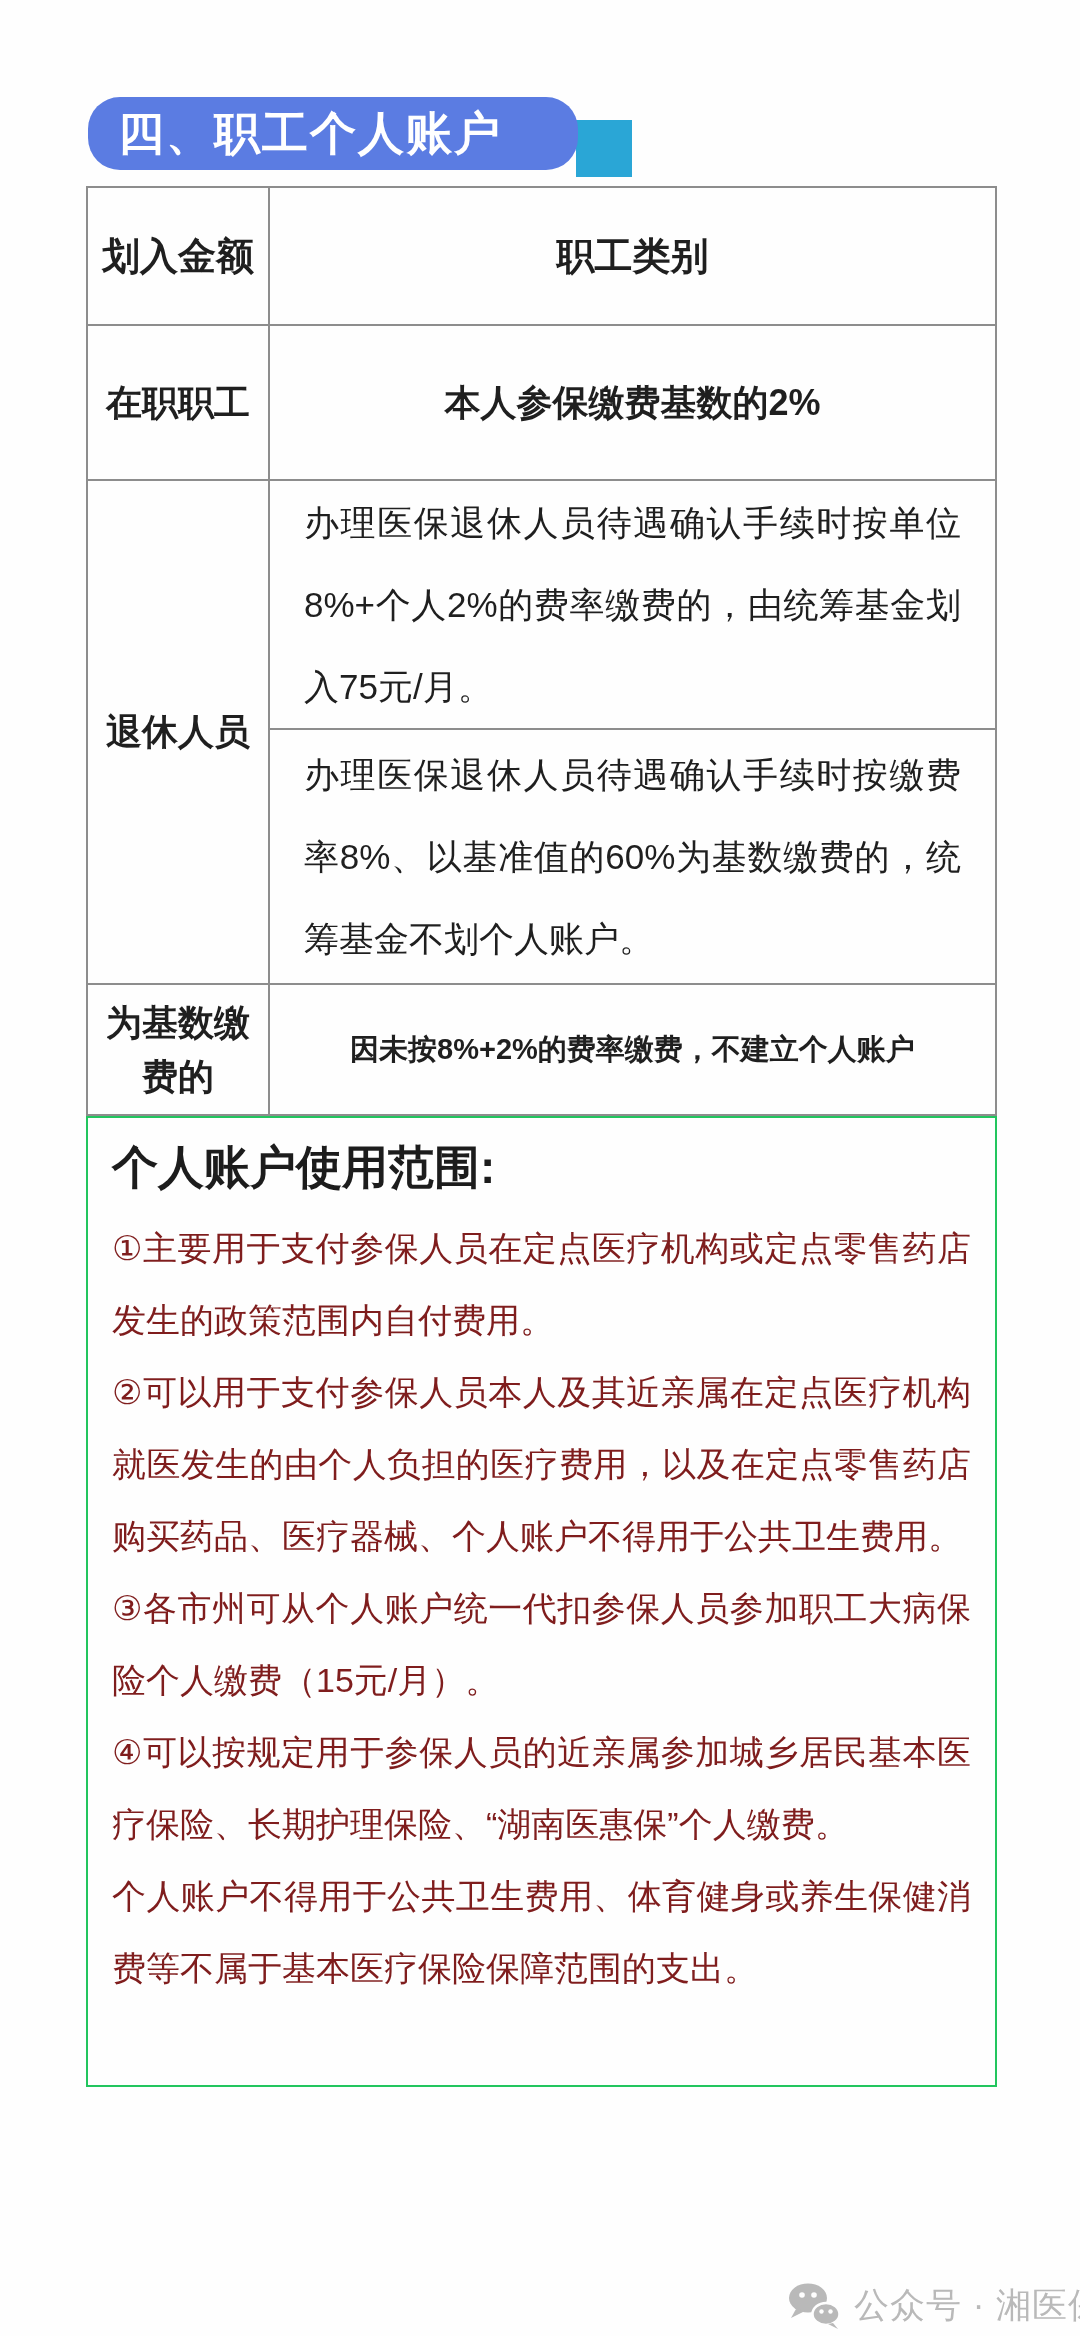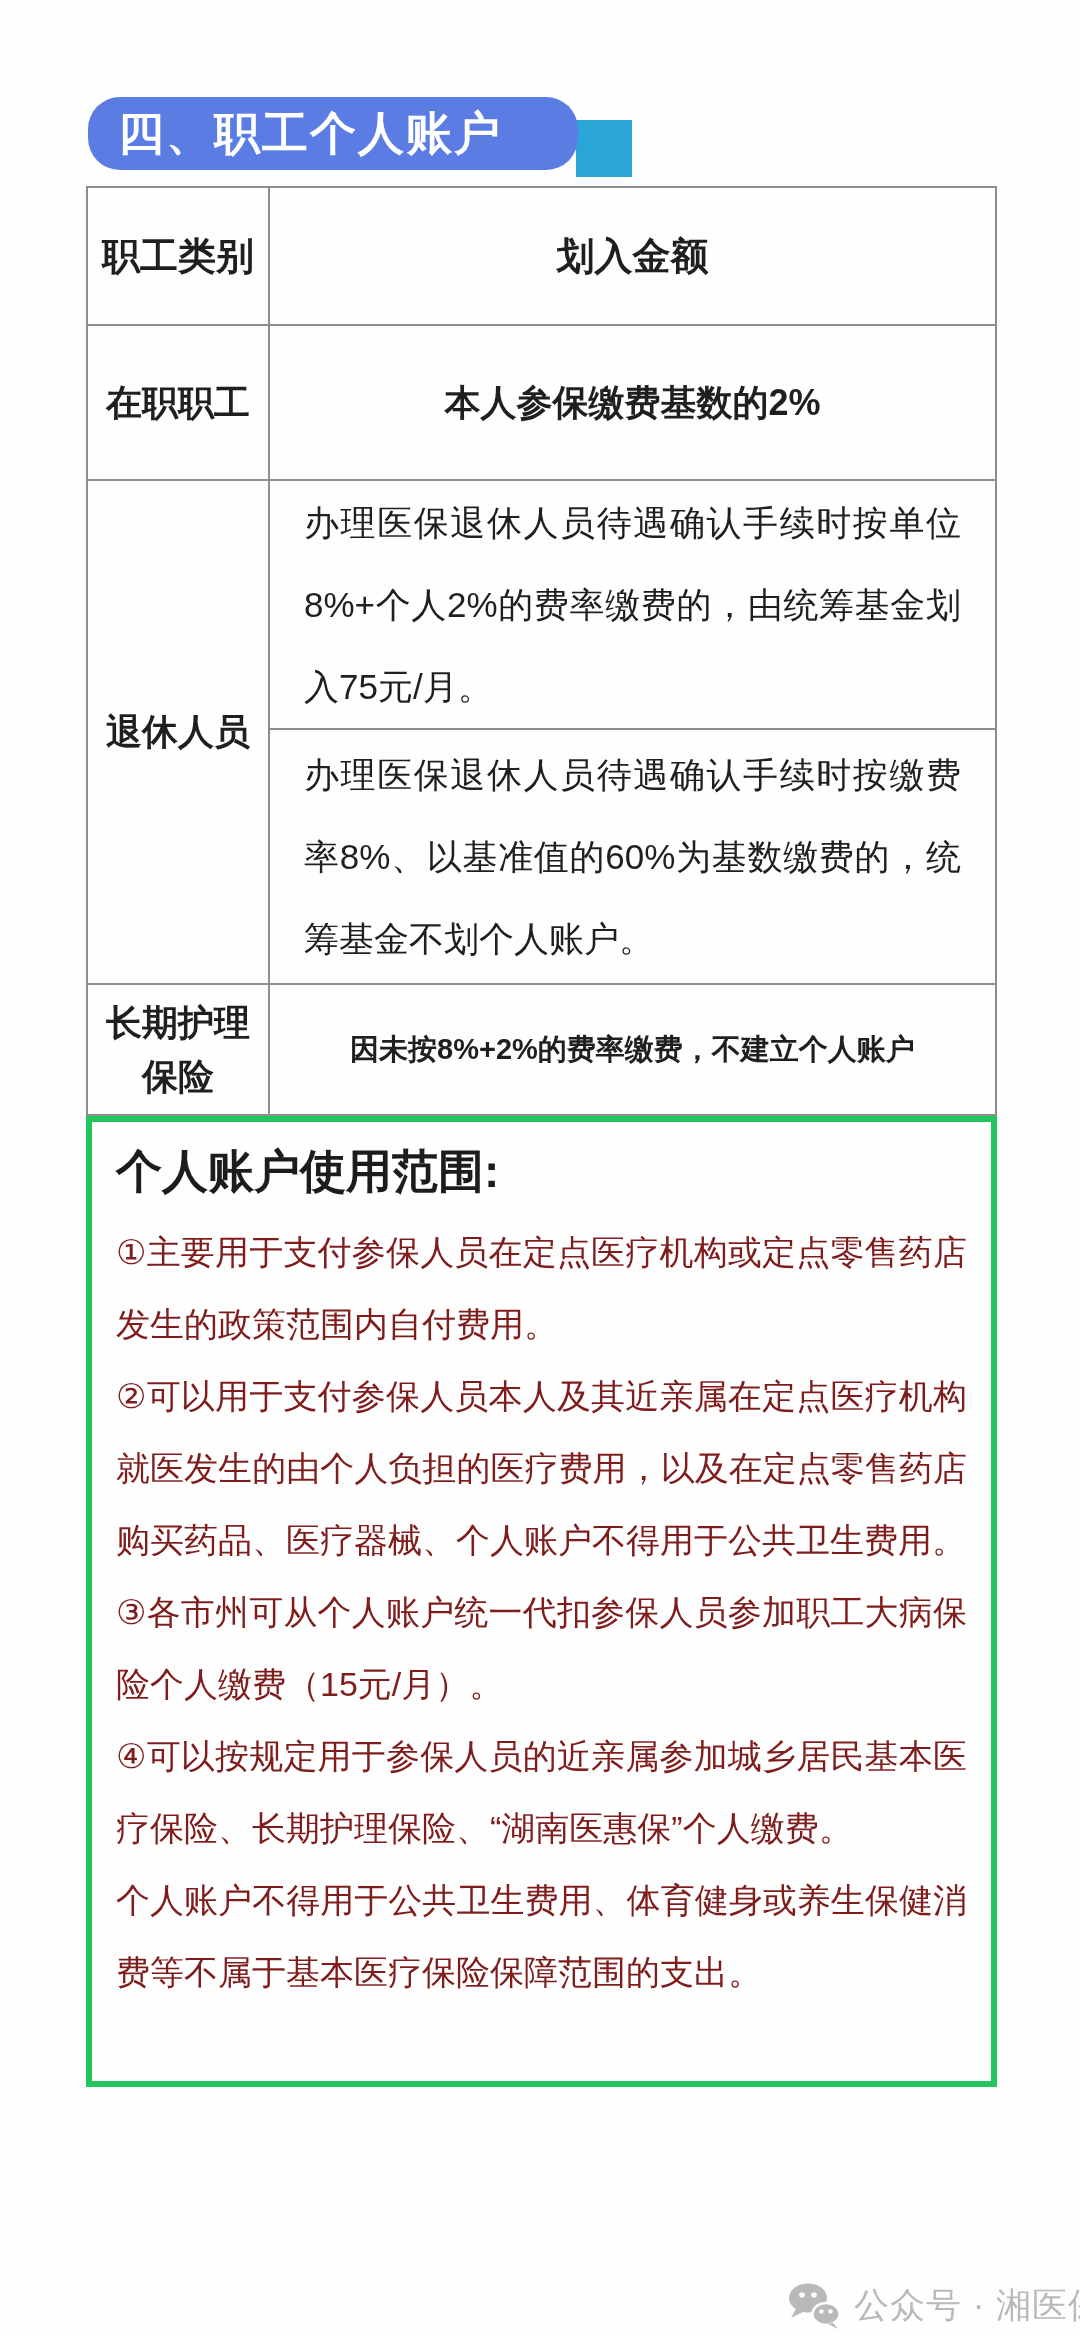--- a/index.html
+++ b/index.html
@@ -75,21 +75,21 @@
     padding: 2px 34px;
   }
   .cell.para > span { display: block; }
   .cell.oneline { font-size: 29px; white-space: nowrap; }
 
   
   .scope-box {
     position: absolute;
     left: 86px; top: 1116px;
     width: 911px; height: 971px;
-    border: 6px solid #22c55e;
+    border: 2px solid #22c55e;
     box-sizing: border-box;
     background: #fefefe;
     padding: 14px 24px 0 24px;
   }
   .scope-title {
     font-size: 46px;
     font-weight: 700;
     line-height: 62px;
     margin: 4px 0 14px 0;
     color: #1c1c1c;
@@ -122,35 +122,35 @@
 </style>
 </head>
 <body>
 
 <div class="page">
 
   <div class="badge-accent"></div>
   <div class="badge">四、职工个人账户</div>
 
   <div class="tbl">
+    <div class="cell hdr">划入金额</div>
     <div class="cell hdr">职工类别</div>
-    <div class="cell hdr">划入金额</div>
 
     <div class="cell cat">在职职工</div>
     <div class="cell">本人参保缴费基数的2%</div>
 
     <div class="cell cat span2">退休人员</div>
     <div class="cell para">
       <span>办理医保退休人员待遇确认手续时按单位8%+个人2%的费率缴费的，由统筹基金划入75元/月。</span>
     </div>
     <div class="cell para">
       <span>办理医保退休人员待遇确认手续时按缴费率8%、以基准值的60%为基数缴费的，统筹基金不划个人账户。</span>
     </div>
 
-    <div class="cell cat">长期护理保险</div>
+    <div class="cell cat">为基数缴费的</div>
     <div class="cell oneline">因未按8%+2%的费率缴费，不建立个人账户</div>
   </div>
 
   <div class="scope-box">
     <div class="scope-title">个人账户使用范围:</div>
     <p class="scope-item">①主要用于支付参保人员在定点医疗机构或定点零售药店发生的政策范围内自付费用。</p>
     <p class="scope-item">②可以用于支付参保人员本人及其近亲属在定点医疗机构就医发生的由个人负担的医疗费用，以及在定点零售药店购买药品、医疗器械、个人账户不得用于公共卫生费用。</p>
     <p class="scope-item">③各市州可从个人账户统一代扣参保人员参加职工大病保险个人缴费（15元/月）。</p>
     <p class="scope-item">④可以按规定用于参保人员的近亲属参加城乡居民基本医疗保险、长期护理保险、“湖南医惠保”个人缴费。</p>
     <p class="scope-item">个人账户不得用于公共卫生费用、体育健身或养生保健消费等不属于基本医疗保险保障范围的支出。</p>

